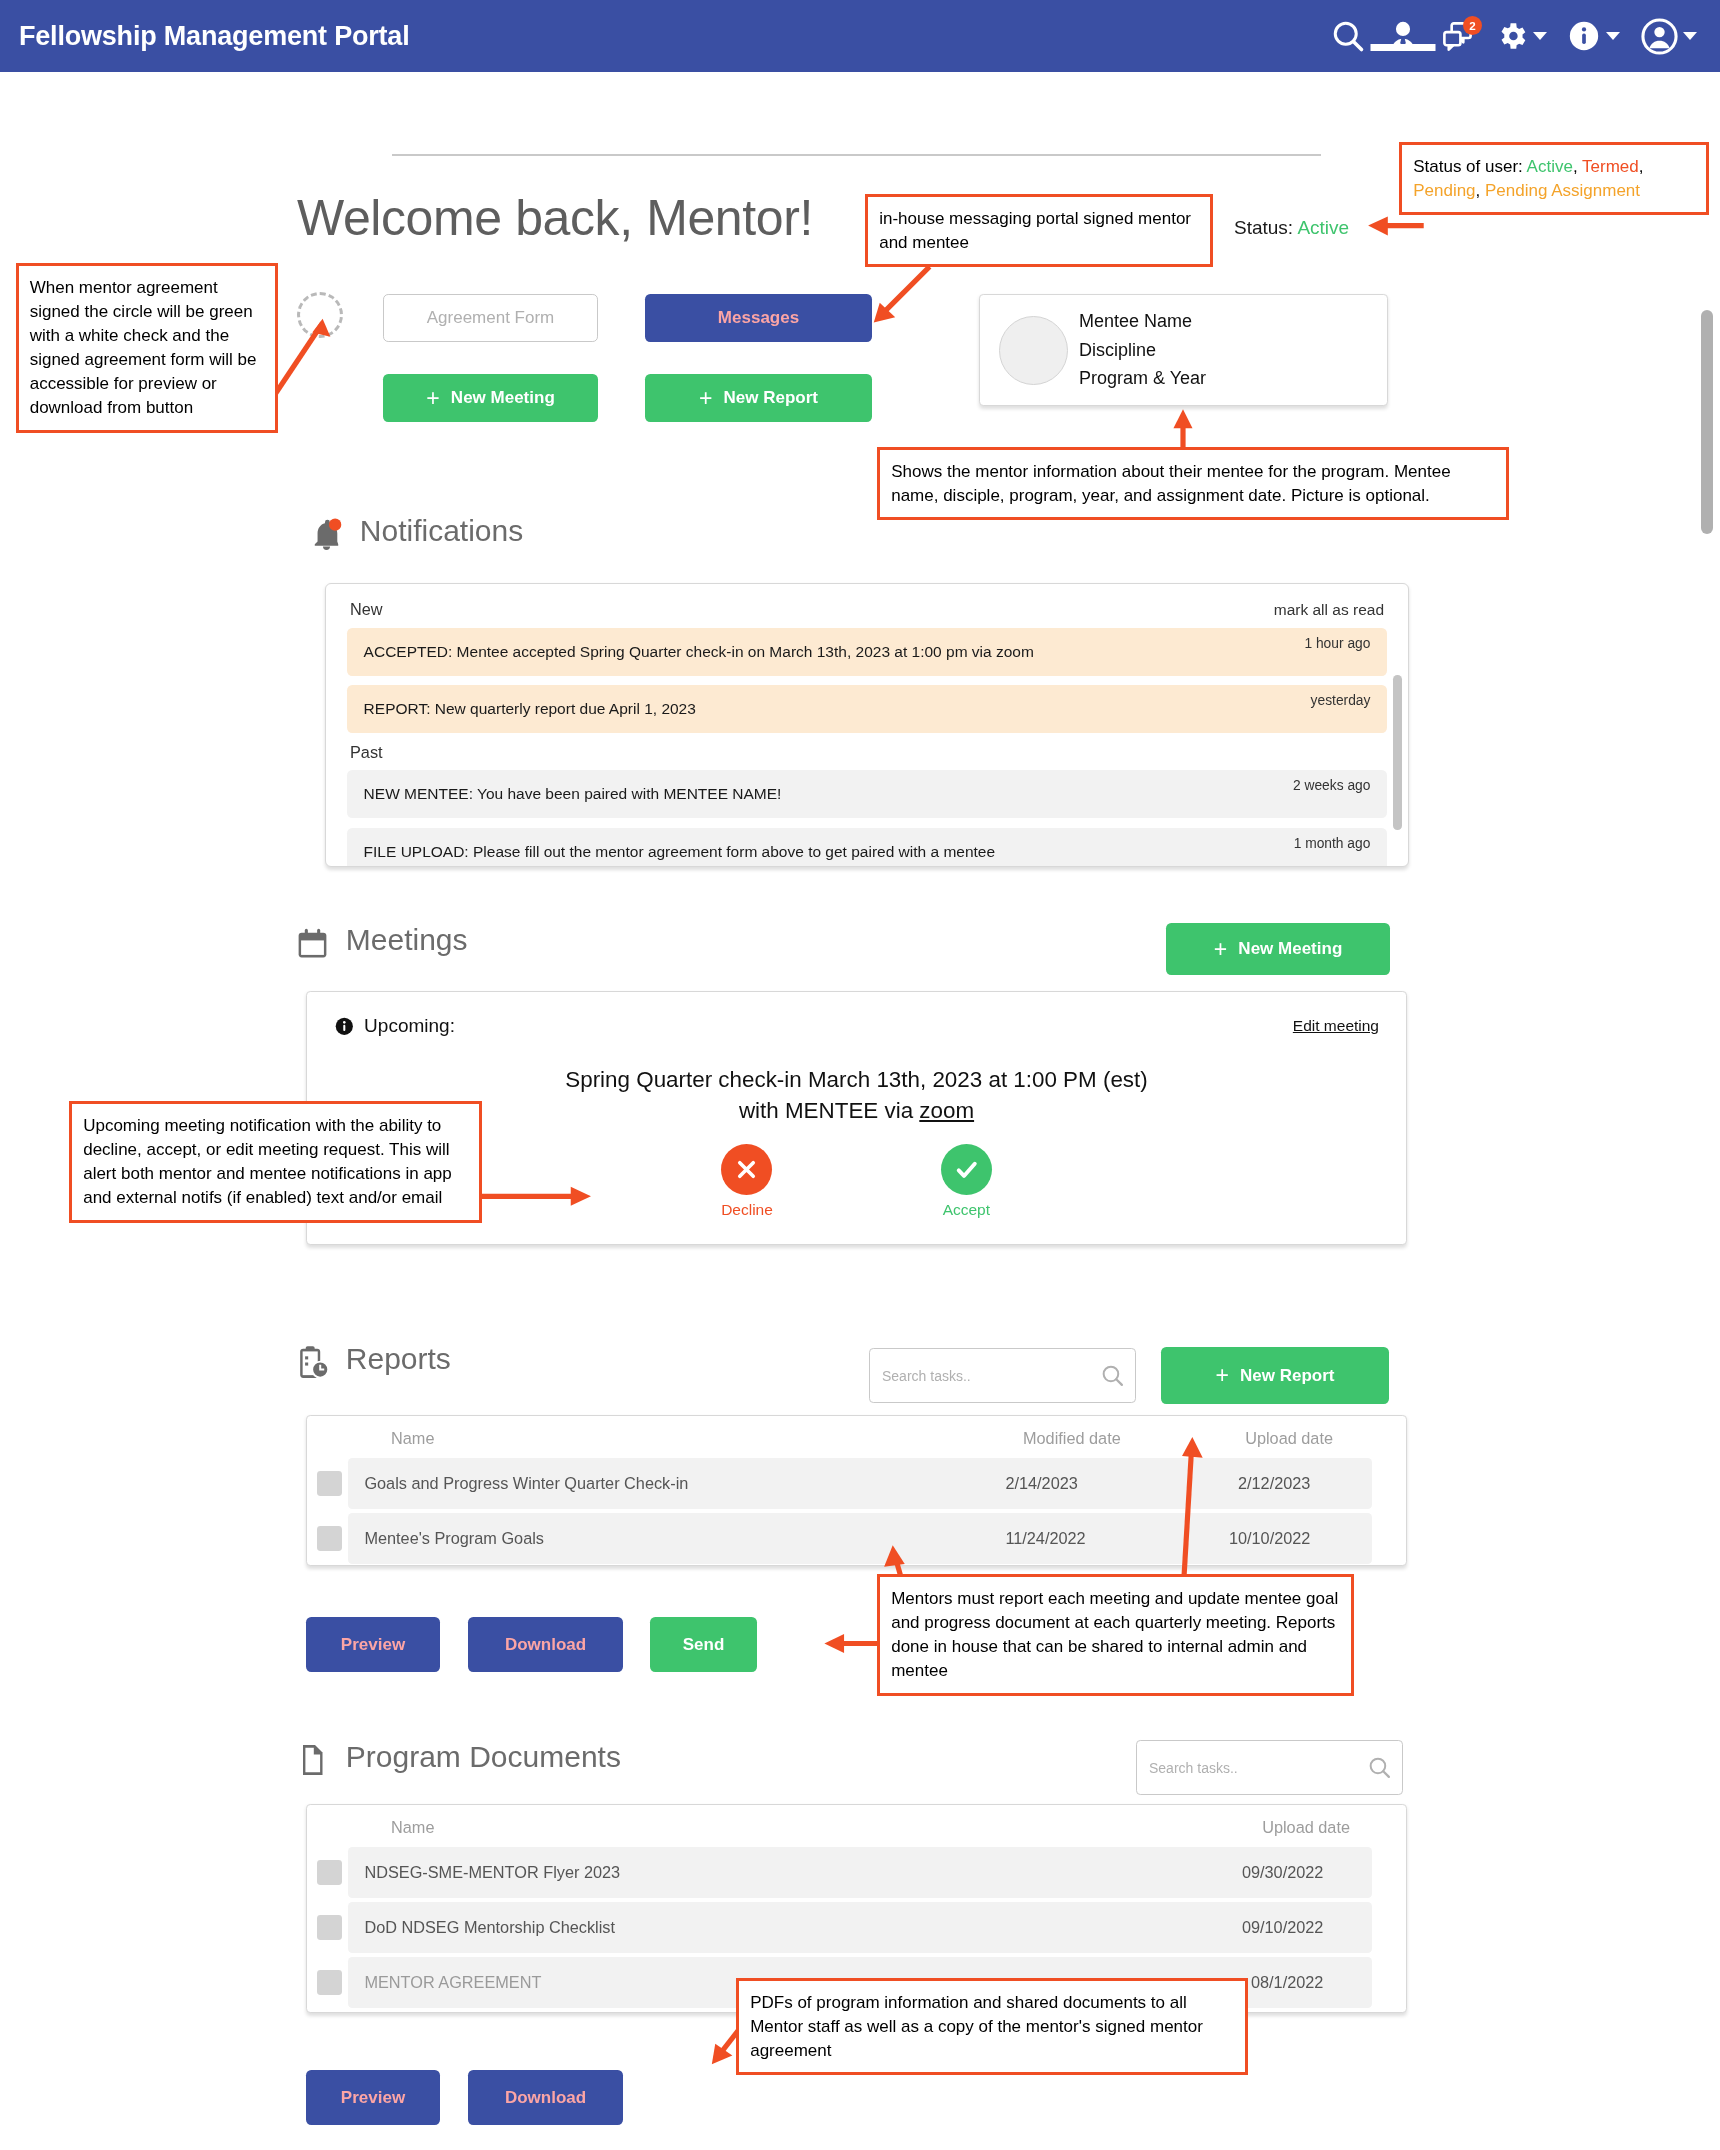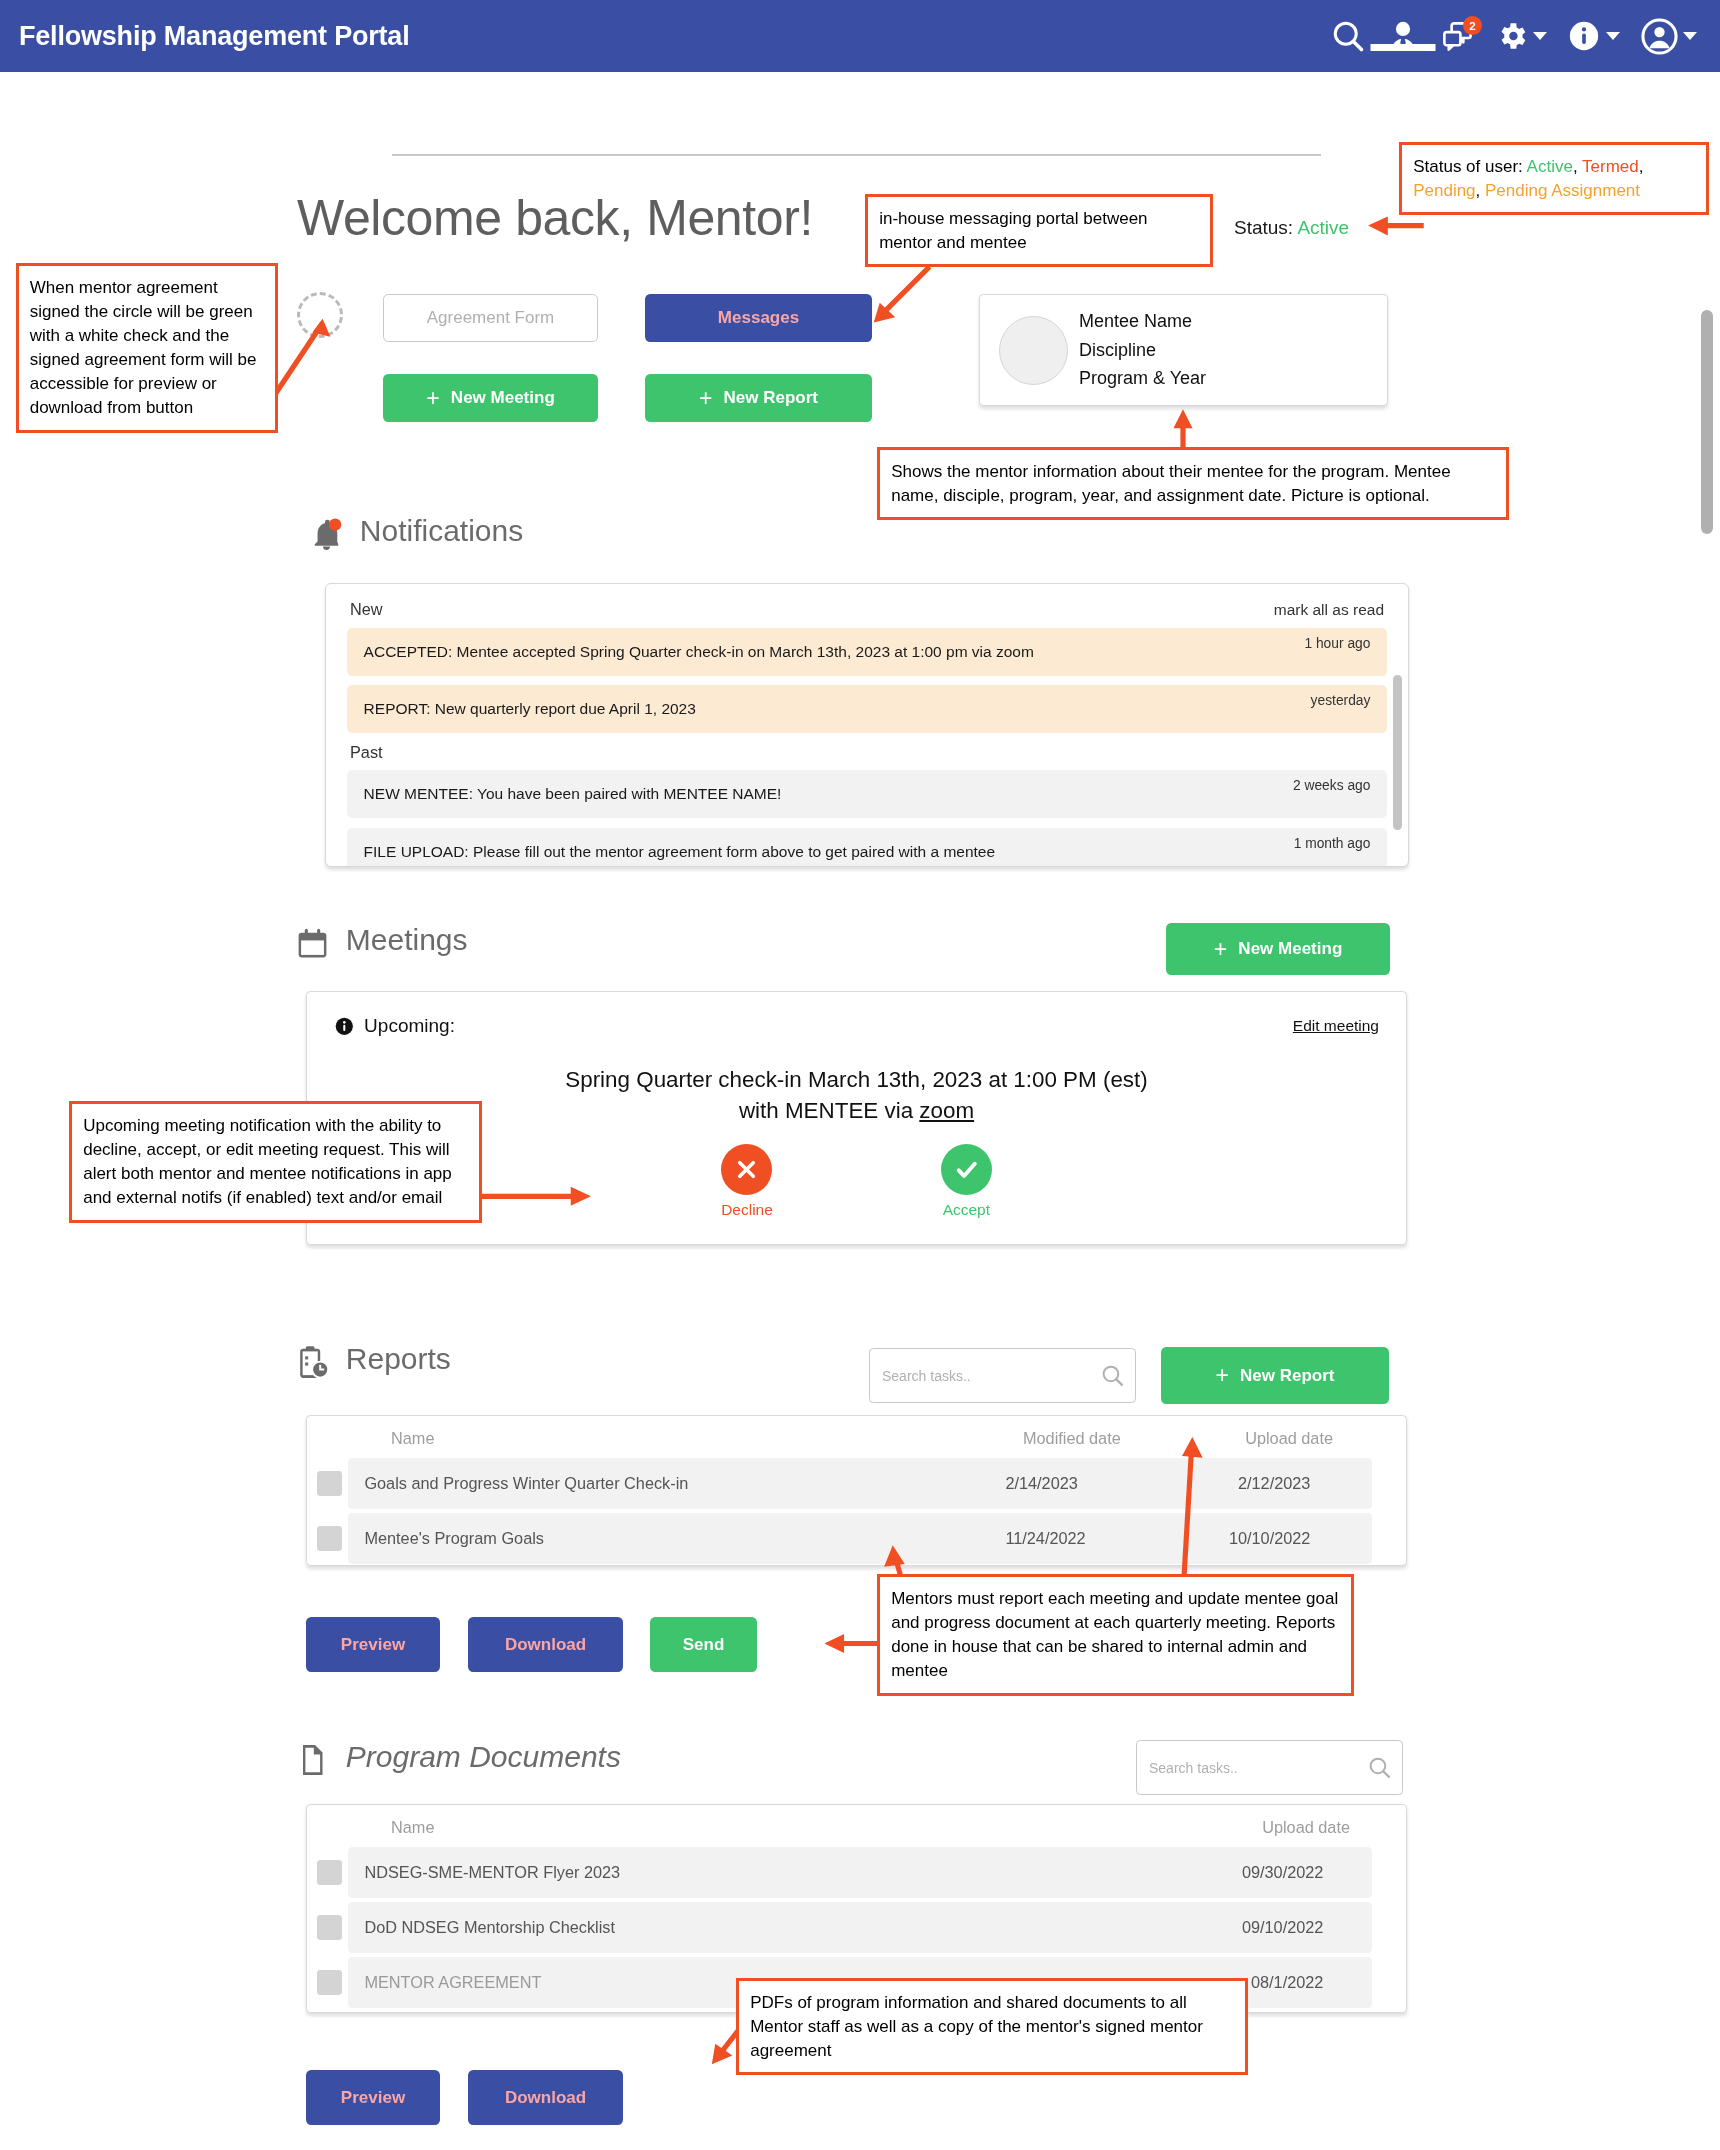--- a/index.html
+++ b/index.html
@@ -399,21 +399,21 @@
       <span class="td" style="margin-left:22.4px; width:641px;">Mentee's Program Goals</span>
       <span class="td" style="width:163px;">11/24/2022</span>
       <span class="td" style="width:142px; text-align:right;">10/10/2022</span>
     </div>
   </div>
 
   <button class="btn btn-blue" style="position:absolute; left:306px; top:1617px; width:134px; height:55px;">Preview</button>
   <button class="btn btn-blue" style="position:absolute; left:468px; top:1617px; width:155px; height:55px;">Download</button>
   <button class="btn btn-green" style="position:absolute; left:650px; top:1617px; width:107px; height:55px;">Send</button>
 
-  <div class="sec-head" style="left:292px; top:1740px;font-style:italic;">
+  <div class="sec-head" style="left:292px; top:1740px;">
     <div class="sec-icon">
       <svg width="36" height="36" viewBox="0 0 24 24">
           <path d="M6 2h8l5 5v15H6z" fill="#6b6b6b"></path>
           <path d="M7.6 3.8h5.6v4.6h4.2v11.8H7.6z" fill="#fff"></path>
         </svg>
     </div>
     <div class="sec-title">Program Documents</div>
   </div>
 
   <div class="searchbox" style="left:1136px; top:1740px; width:267px; height:55px;">
@@ -444,21 +444,21 @@
       <span class="td" style="margin-left:22.4px; width:817px; color:#9a9a9a;">MENTOR AGREEMENT</span>
       <span class="td" style="width:142px; text-align:right;">08/1/2022</span>
     </div>
   </div>
 
   <button class="btn btn-blue" style="position:absolute; left:306px; top:2070px; width:134px; height:55px;">Preview</button>
   <button class="btn btn-blue" style="position:absolute; left:468px; top:2070px; width:155px; height:55px;">Download</button>
 
   <div class="anno" style="left:15.5px; top:263px; width:262px;">When mentor agreement signed the circle will be green with a white check and the signed agreement form will be accessible for preview or download from button</div>
 
-  <div class="anno" style="left:865px; top:194px; width:348px;">in-house messaging portal between mentor and mentee</div>
+  <div class="anno" style="left:865px; top:194px; width:348px;">in-house messaging portal signed mentor and mentee</div>
 
   <div class="anno" style="left:1399px; top:142px; width:310px;">
     <span>Status of user: </span><span class="green-t">Active</span><span>,</span>
     <span class="red-t">Termed</span><span>, </span><span class="orange-t">Pending</span><span>, </span><span class="orange-t">Pending Assignment</span>
   </div>
 
   <div class="anno" style="left:877px; top:447px; width:632px;">Shows the mentor information about their mentee for the program. Mentee name, disciple, program, year, and assignment date. Picture is optional.</div>
 
   <div class="anno" style="left:69px; top:1101px; width:413px;">Upcoming meeting notification with the ability to decline, accept, or edit meeting request. This will alert both mentor and mentee notifications in app and external notifs (if enabled) text and/or email</div>
 

